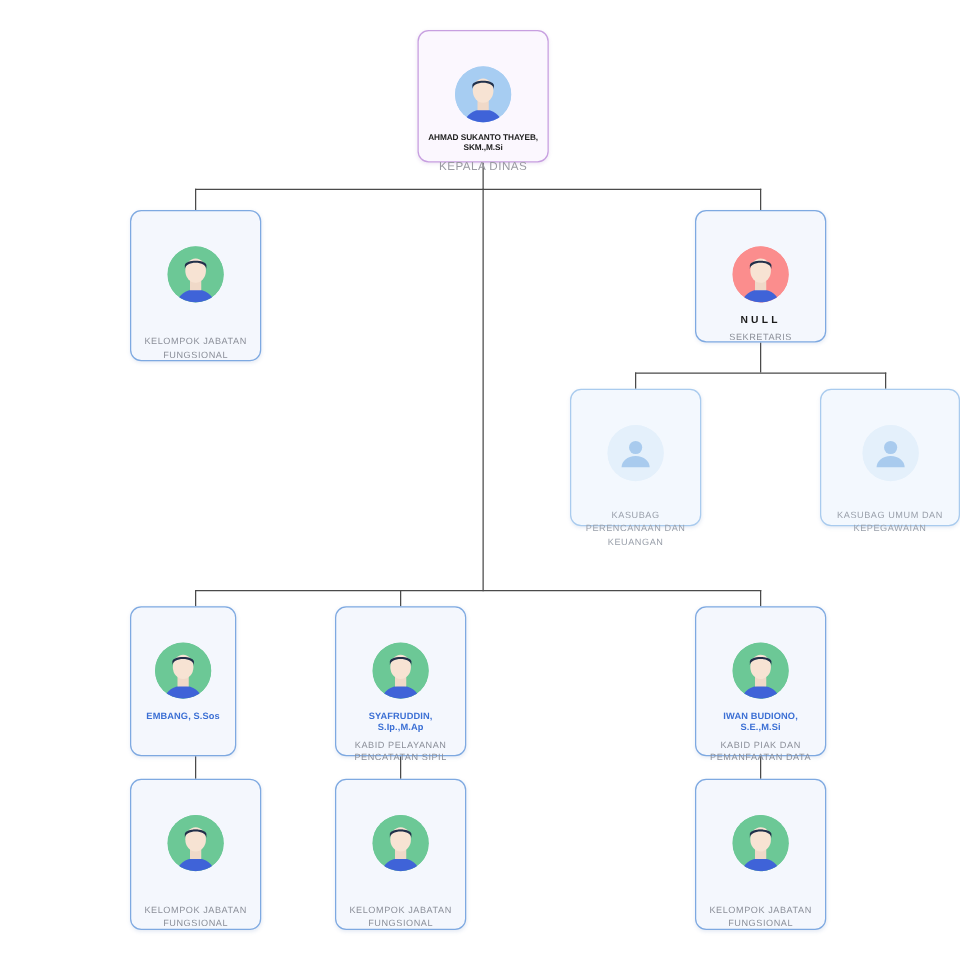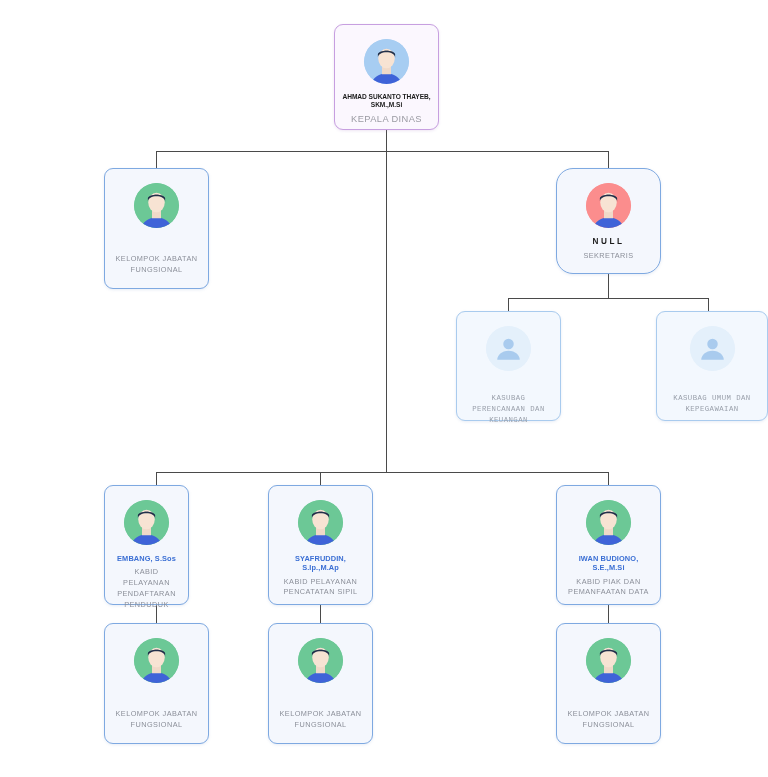--- a/index.html
+++ b/index.html
@@ -30,21 +30,21 @@
   
   .node {
     position: absolute;
     border-radius: 9px;
     background: #f4f7fd;
     border: 1.4px solid #7ea9e1;
     box-shadow: 0 1px 3px rgba(120,150,200,0.18);
     display: flex;
     flex-direction: column;
     align-items: center;
-    padding-top: 14px;
+    padding-top: 28px;
     z-index: 3;
   }
 
   .node.root {
     background: #fbf7fe;
     border: 1.4px solid #c79fe0;
     box-shadow: 0 1px 3px rgba(170,130,200,0.2);
   }
 
   .node.placeholder {
@@ -101,21 +101,21 @@
     color: #8b8f99;
     letter-spacing: 0.45px;
     line-height: 1.5;
     text-transform: uppercase;
   }
   .root .person-title {
     font-size: 9.3px;
     letter-spacing: 0.4px;
     color: #9a9aa2;
   }
-  .placeholder .person-title { color: #9aa0ab; font-family: Liberation Mono, monospace; }
+  .placeholder .person-title { color: #9aa0ab; }
 </style>
 </head>
 <body>
 
 <div id="org-canvas">
 
   <div class="line-v" style="left:386px; top:130px; height:22px;"></div>
 
   <div class="line-h" style="left:156px; top:151px; width:453px;"></div>
 
@@ -166,21 +166,21 @@
         <path d="M19 24 C19 13 41 13 41 24 C41 19 36 16 30 16 C24 16 19 19 19 24 Z" fill="#22304a"></path>
         <path d="M18.5 25 C18 15 42 15 41.5 25 L41.5 20 C40 14 20 14 18.5 20 Z" fill="#22304a"></path>
       </svg>
     </div>
     <div class="node-text" style="margin-top:26px;">
 
       <div class="person-title">KELOMPOK JABATAN FUNGSIONAL</div>
     </div>
   </div>
 
-  <div class="node" style="left:556px; top:168px; width:105px; height:106px;border-radius:17px;">
+  <div class="node" style="left:556px; top:168px; width:105px; height:106px;">
     <div class="avatar pink">
       <svg viewBox="0 0 60 60" aria-hidden="true">
         <circle cx="30" cy="30" r="30" fill="#fb8d8d"></circle>
         <path d="M30 46 C18 46 11 53 9 62 L51 62 C49 53 42 46 30 46 Z" fill="#3f63d8"></path>
         <path d="M24 34 h12 v13 h-12 z" fill="#f0d9c8"></path>
         <ellipse cx="30" cy="26" rx="11" ry="13" fill="#f7e3d3"></ellipse>
         <path d="M19 24 C19 13 41 13 41 24 C41 19 36 16 30 16 C24 16 19 19 19 24 Z" fill="#22304a"></path>
         <path d="M18.5 25 C18 15 42 15 41.5 25 L41.5 20 C40 14 20 14 18.5 20 Z" fill="#22304a"></path>
       </svg>
     </div>
@@ -224,21 +224,20 @@
         <circle cx="30" cy="30" r="30" fill="#6cc896"></circle>
         <path d="M30 46 C18 46 11 53 9 62 L51 62 C49 53 42 46 30 46 Z" fill="#3f63d8"></path>
         <path d="M24 34 h12 v13 h-12 z" fill="#f0d9c8"></path>
         <ellipse cx="30" cy="26" rx="11" ry="13" fill="#f7e3d3"></ellipse>
         <path d="M19 24 C19 13 41 13 41 24 C41 19 36 16 30 16 C24 16 19 19 19 24 Z" fill="#22304a"></path>
         <path d="M18.5 25 C18 15 42 15 41.5 25 L41.5 20 C40 14 20 14 18.5 20 Z" fill="#22304a"></path>
       </svg>
     </div>
     <div class="node-text">
       <div class="person-name">EMBANG, S.Sos</div>
-      <div class="person-title">KABID PELAYANAN PENDAFTARAN PENDUDUK</div>
     </div>
   </div>
 
   <div class="node" style="left:556px; top:485px; width:105px; height:120px;">
     <div class="avatar green">
       <svg viewBox="0 0 60 60" aria-hidden="true">
         <circle cx="30" cy="30" r="30" fill="#6cc896"></circle>
         <path d="M30 46 C18 46 11 53 9 62 L51 62 C49 53 42 46 30 46 Z" fill="#3f63d8"></path>
         <path d="M24 34 h12 v13 h-12 z" fill="#f0d9c8"></path>
         <ellipse cx="30" cy="26" rx="11" ry="13" fill="#f7e3d3"></ellipse>

